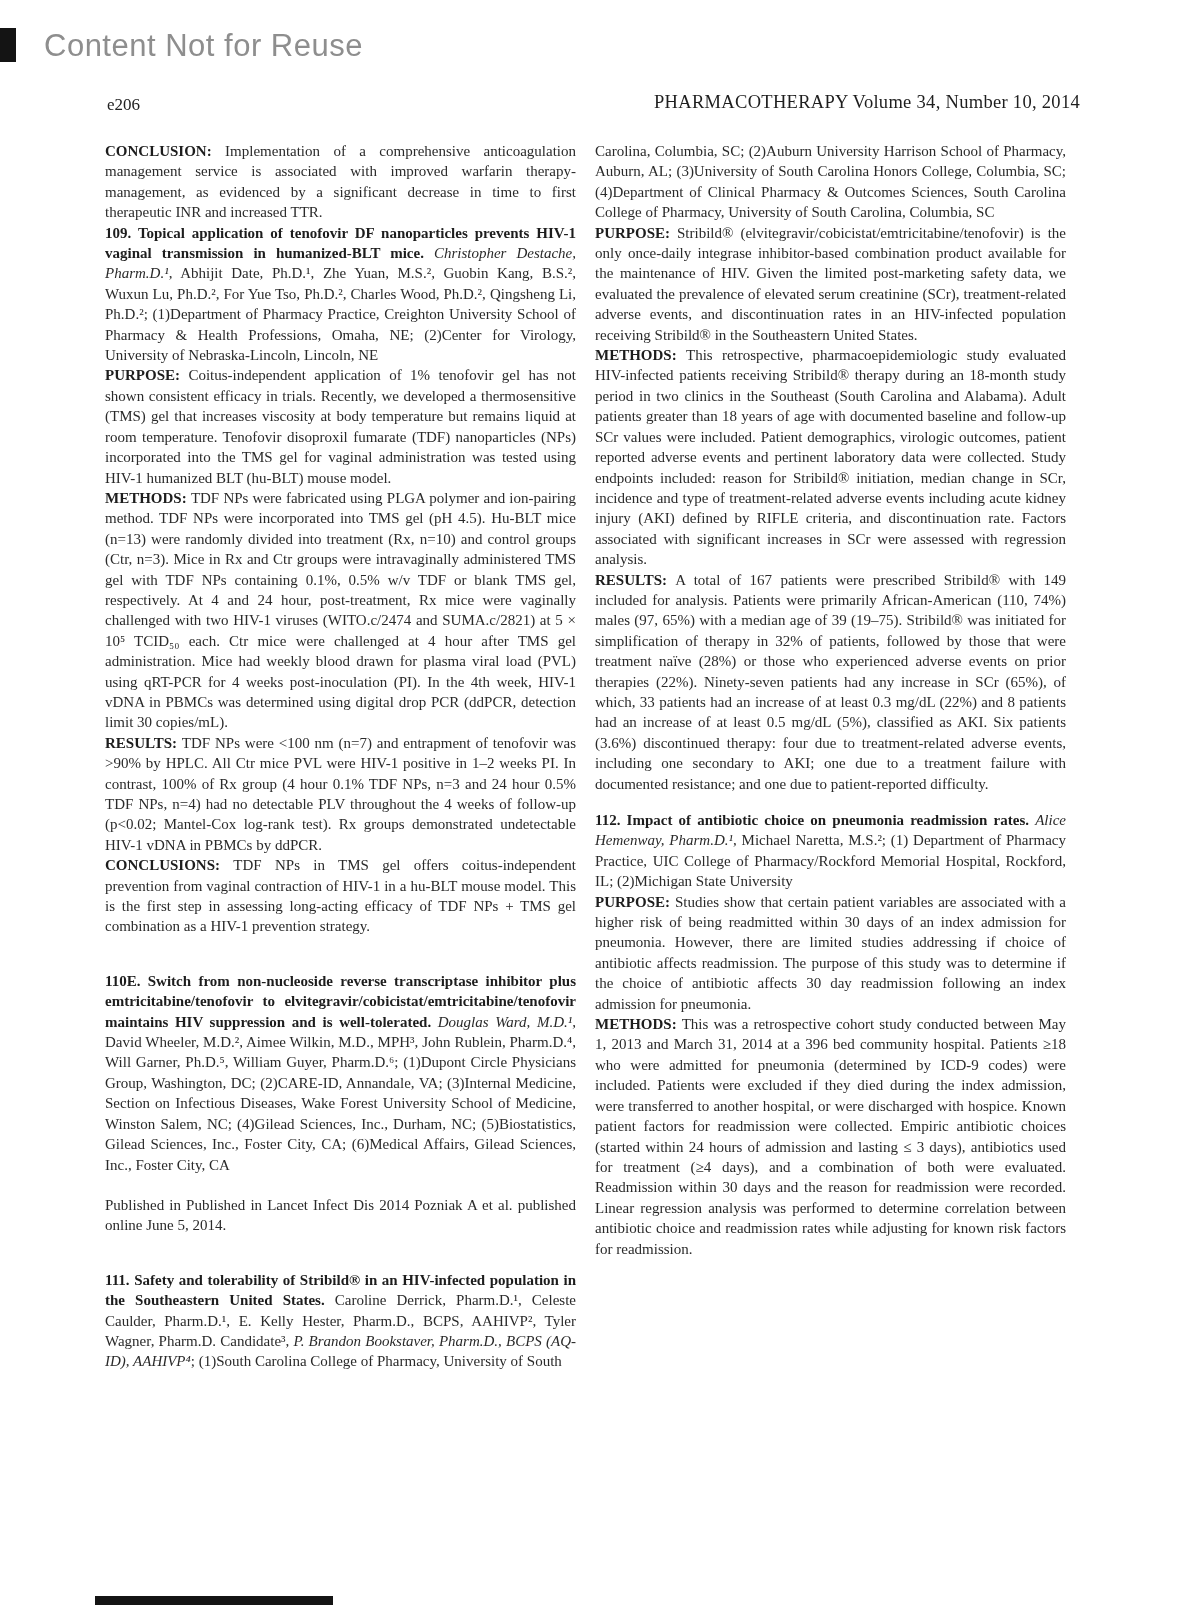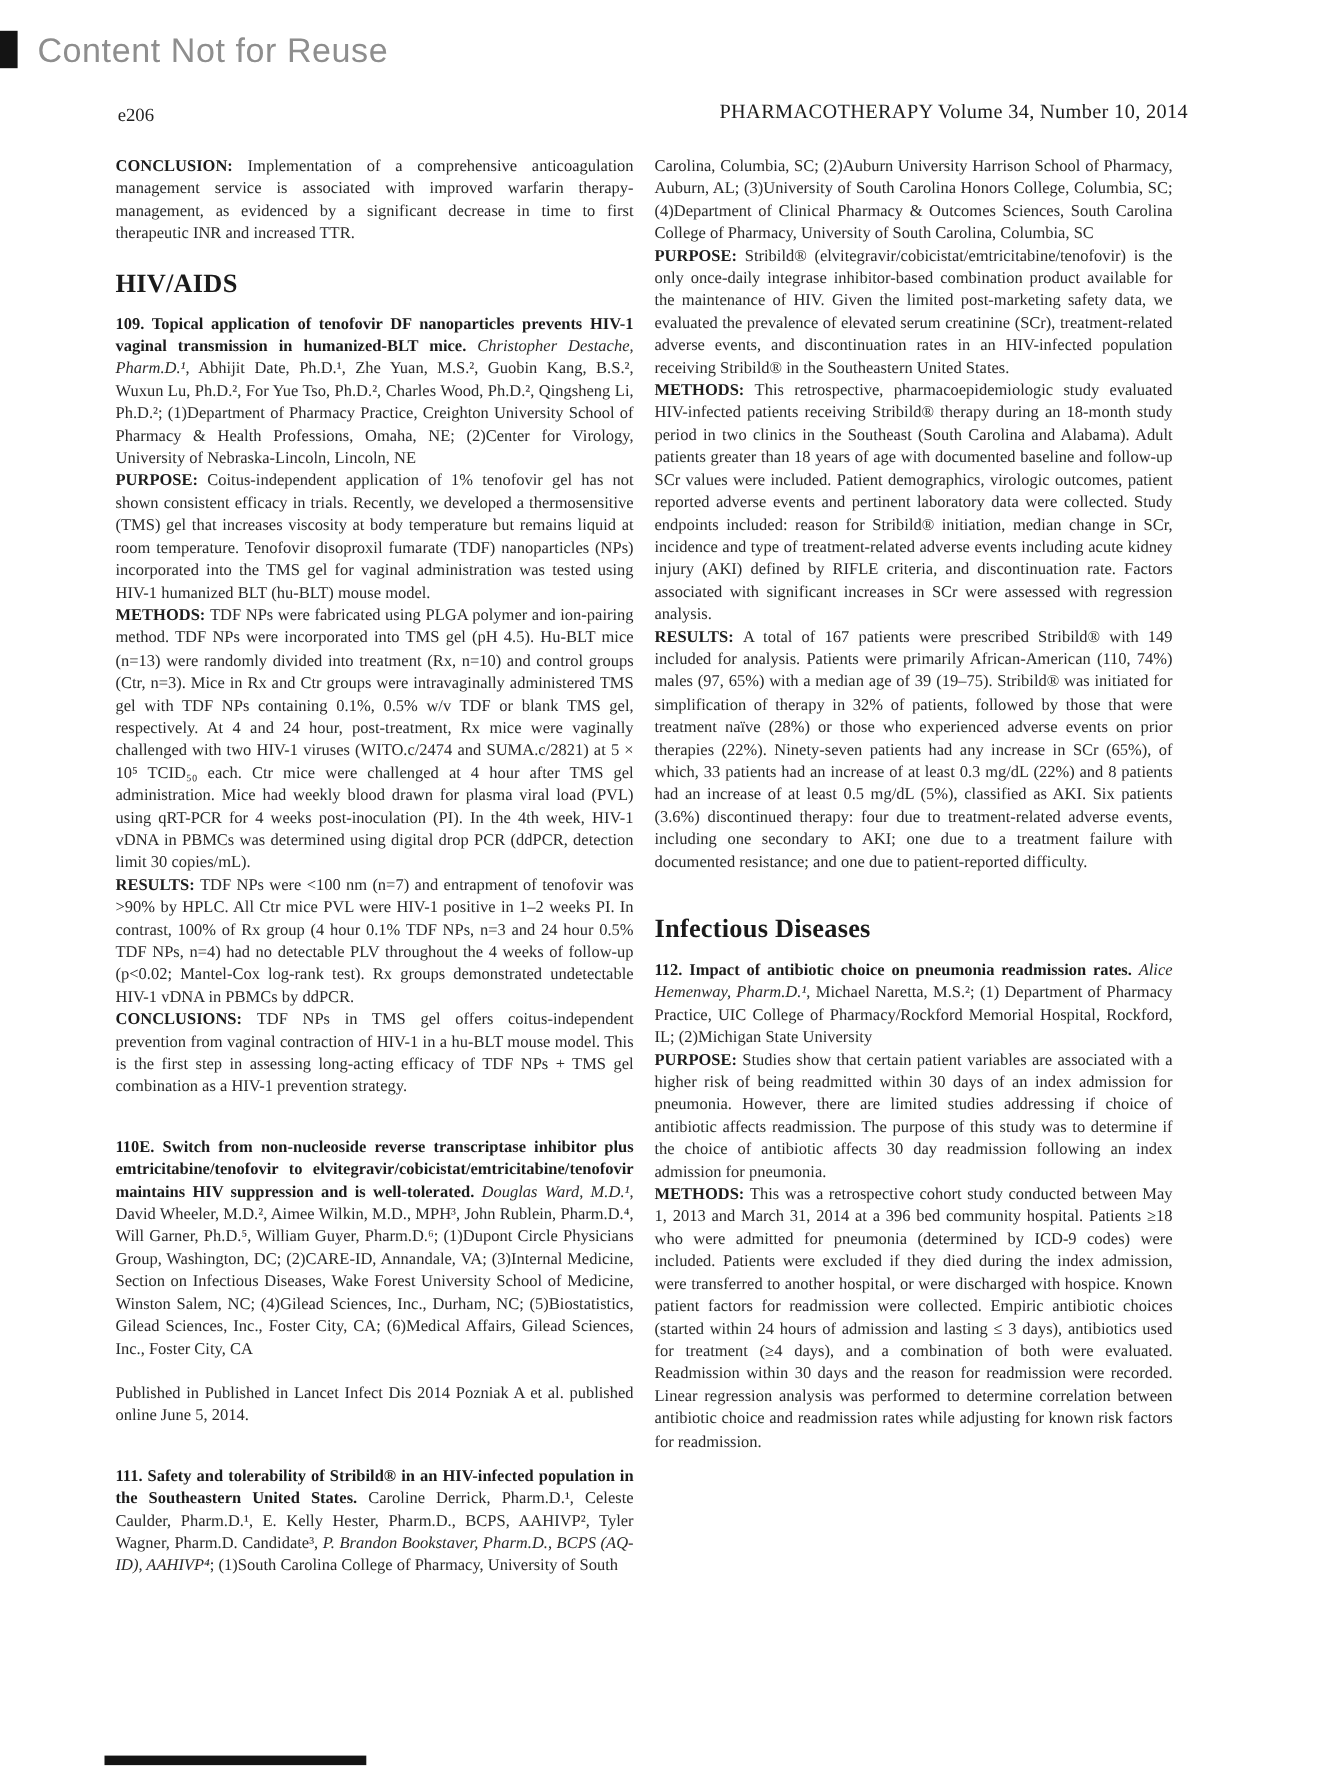--- a/index.html
+++ b/index.html
@@ -1,18 +1,18 @@
 <!DOCTYPE html>
 <html><head>
 <meta charset="utf-8">
 <style>
   html,body{margin:0;padding:0;background:#ffffff;}
   .page{position:relative;width:1200px;height:1605px;background:#ffffff;
         font-family:"Liberation Serif",serif;color:#262626;overflow:hidden;}
-  .watermark{position:absolute;top:28px;left:34px;font-family:"Liberation Sans",sans-serif;
+  .watermark{position:absolute;top:28px;left:44px;font-family:"Liberation Sans",sans-serif;
              font-size:31px;color:#8e8e8e;letter-spacing:0.5px;}
   .scan-mark-top{position:absolute;top:28px;left:0;width:16px;height:34px;background:#141414;}
   .scan-mark-bottom{position:absolute;bottom:0;left:95px;width:238px;height:9px;background:#141414;}
   .header{position:absolute;top:92px;left:105px;width:975px;height:30px;}
   .page-number{position:absolute;left:2px;top:3px;font-size:17px;color:#222;font-family:Liberation Serif, serif;}
   .journal-title{text-align:right;font-size:18.5px;color:#1e1e1e;letter-spacing:0.3px;}
   .columns{position:absolute;top:141px;left:105px;width:975px;display:flex;gap:19px;}
   .col{width:471px;}
   .para{margin:0;font-size:15px;line-height:20.4px;text-align:justify;color:#2a2a2a;}
   .seg-b{font-weight:bold;color:#1d1d1d;}
@@ -30,40 +30,38 @@
   <div class="watermark">Content Not for Reuse</div>
 
   <div class="header">
     <span class="page-number">e206</span>
     <div class="journal-title">PHARMACOTHERAPY Volume 34, Number 10, 2014</div>
   </div>
 
   <div class="columns">
     <div class="col">
         <p class="para"><span class="seg-b">CONCLUSION: </span><span class="seg-n">Implementation of a comprehensive anticoagulation management service is associated with improved warfarin therapy-management, as evidenced by a significant decrease in time to first therapeutic INR and increased TTR.</span></p>
-        <h2 class="section-heading">HIV/AIDS</h2>
         <p class="para"><span class="seg-b">109. Topical application of tenofovir DF nanoparticles prevents HIV-1 vaginal transmission in humanized-BLT mice. </span><span class="seg-i">Christopher Destache, Pharm.D.¹</span><span class="seg-n">, Abhijit Date, Ph.D.¹, Zhe Yuan, M.S.², Guobin Kang, B.S.², Wuxun Lu, Ph.D.², For Yue Tso, Ph.D.², Charles Wood, Ph.D.², Qingsheng Li, Ph.D.²; (1)Department of Pharmacy Practice, Creighton University School of Pharmacy &amp; Health Professions, Omaha, NE; (2)Center for Virology, University of Nebraska-Lincoln, Lincoln, NE</span></p>
         <p class="para"><span class="seg-b">PURPOSE: </span><span class="seg-n">Coitus-independent application of 1% tenofovir gel has not shown consistent efficacy in trials. Recently, we developed a thermosensitive (TMS) gel that increases viscosity at body temperature but remains liquid at room temperature. Tenofovir disoproxil fumarate (TDF) nanoparticles (NPs) incorporated into the TMS gel for vaginal administration was tested using HIV-1 humanized BLT (hu-BLT) mouse model.</span></p>
         <p class="para"><span class="seg-b">METHODS: </span><span class="seg-n">TDF NPs were fabricated using PLGA polymer and ion-pairing method. TDF NPs were incorporated into TMS gel (pH 4.5). Hu-BLT mice (n=13) were randomly divided into treatment (Rx, n=10) and control groups (Ctr, n=3). Mice in Rx and Ctr groups were intravaginally administered TMS gel with TDF NPs containing 0.1%, 0.5% w/v TDF or blank TMS gel, respectively. At 4 and 24 hour, post-treatment, Rx mice were vaginally challenged with two HIV-1 viruses (WITO.c/2474 and SUMA.c/2821) at 5 × 10⁵ TCID₅₀ each. Ctr mice were challenged at 4 hour after TMS gel administration. Mice had weekly blood drawn for plasma viral load (PVL) using qRT-PCR for 4 weeks post-inoculation (PI). In the 4th week, HIV-1 vDNA in PBMCs was determined using digital drop PCR (ddPCR, detection limit 30 copies/mL).</span></p>
         <p class="para"><span class="seg-b">RESULTS: </span><span class="seg-n">TDF NPs were &lt;100 nm (n=7) and entrapment of tenofovir was &gt;90% by HPLC. All Ctr mice PVL were HIV-1 positive in 1–2 weeks PI. In contrast, 100% of Rx group (4 hour 0.1% TDF NPs, n=3 and 24 hour 0.5% TDF NPs, n=4) had no detectable PLV throughout the 4 weeks of follow-up (p&lt;0.02; Mantel-Cox log-rank test). Rx groups demonstrated undetectable HIV-1 vDNA in PBMCs by ddPCR.</span></p>
         <p class="para"><span class="seg-b">CONCLUSIONS: </span><span class="seg-n">TDF NPs in TMS gel offers coitus-independent prevention from vaginal contraction of HIV-1 in a hu-BLT mouse model. This is the first step in assessing long-acting efficacy of TDF NPs + TMS gel combination as a HIV-1 prevention strategy.</span></p>
         <div class="gap" style="height: 34px;"></div>
         <p class="para"><span class="seg-b">110E. Switch from non-nucleoside reverse transcriptase inhibitor plus emtricitabine/tenofovir to elvitegravir/cobicistat/emtricitabine/tenofovir maintains HIV suppression and is well-tolerated. </span><span class="seg-i">Douglas Ward, M.D.¹</span><span class="seg-n">, David Wheeler, M.D.², Aimee Wilkin, M.D., MPH³, John Rublein, Pharm.D.⁴, Will Garner, Ph.D.⁵, William Guyer, Pharm.D.⁶; (1)Dupont Circle Physicians Group, Washington, DC; (2)CARE-ID, Annandale, VA; (3)Internal Medicine, Section on Infectious Diseases, Wake Forest University School of Medicine, Winston Salem, NC; (4)Gilead Sciences, Inc., Durham, NC; (5)Biostatistics, Gilead Sciences, Inc., Foster City, CA; (6)Medical Affairs, Gilead Sciences, Inc., Foster City, CA</span></p>
         <div class="gap" style="height: 20px;"></div>
         <p class="para"><span class="seg-n">Published in Published in Lancet Infect Dis 2014 Pozniak A et al. published online June 5, 2014.</span></p>
         <div class="gap" style="height: 34px;"></div>
         <p class="para"><span class="seg-b">111. Safety and tolerability of Stribild® in an HIV-infected population in the Southeastern United States. </span><span class="seg-n">Caroline Derrick, Pharm.D.¹, Celeste Caulder, Pharm.D.¹, E. Kelly Hester, Pharm.D., BCPS, AAHIVP², Tyler Wagner, Pharm.D. Candidate³, </span><span class="seg-i">P. Brandon Bookstaver, Pharm.D., BCPS (AQ-ID), AAHIVP⁴</span><span class="seg-n">; (1)South Carolina College of Pharmacy, University of South</span></p>
       </div>
     <div class="col">
         <p class="para"><span class="seg-n">Carolina, Columbia, SC; (2)Auburn University Harrison School of Pharmacy, Auburn, AL; (3)University of South Carolina Honors College, Columbia, SC; (4)Department of Clinical Pharmacy &amp; Outcomes Sciences, South Carolina College of Pharmacy, University of South Carolina, Columbia, SC</span></p>
         <p class="para"><span class="seg-b">PURPOSE: </span><span class="seg-n">Stribild® (elvitegravir/cobicistat/emtricitabine/tenofovir) is the only once-daily integrase inhibitor-based combination product available for the maintenance of HIV. Given the limited post-marketing safety data, we evaluated the prevalence of elevated serum creatinine (SCr), treatment-related adverse events, and discontinuation rates in an HIV-infected population receiving Stribild® in the Southeastern United States.</span></p>
         <p class="para"><span class="seg-b">METHODS: </span><span class="seg-n">This retrospective, pharmacoepidemiologic study evaluated HIV-infected patients receiving Stribild® therapy during an 18-month study period in two clinics in the Southeast (South Carolina and Alabama). Adult patients greater than 18 years of age with documented baseline and follow-up SCr values were included. Patient demographics, virologic outcomes, patient reported adverse events and pertinent laboratory data were collected. Study endpoints included: reason for Stribild® initiation, median change in SCr, incidence and type of treatment-related adverse events including acute kidney injury (AKI) defined by RIFLE criteria, and discontinuation rate. Factors associated with significant increases in SCr were assessed with regression analysis.</span></p>
         <p class="para"><span class="seg-b">RESULTS: </span><span class="seg-n">A total of 167 patients were prescribed Stribild® with 149 included for analysis. Patients were primarily African-American (110, 74%) males (97, 65%) with a median age of 39 (19–75). Stribild® was initiated for simplification of therapy in 32% of patients, followed by those that were treatment naïve (28%) or those who experienced adverse events on prior therapies (22%). Ninety-seven patients had any increase in SCr (65%), of which, 33 patients had an increase of at least 0.3 mg/dL (22%) and 8 patients had an increase of at least 0.5 mg/dL (5%), classified as AKI. Six patients (3.6%) discontinued therapy: four due to treatment-related adverse events, including one secondary to AKI; one due to a treatment failure with documented resistance; and one due to patient-reported difficulty.</span></p>
         <div class="gap" style="height: 16px;"></div>
-        <h2 class="section-heading">Infectious Diseases</h2>
         <p class="para"><span class="seg-b">112. Impact of antibiotic choice on pneumonia readmission rates. </span><span class="seg-i">Alice Hemenway, Pharm.D.¹</span><span class="seg-n">, Michael Naretta, M.S.²; (1) Department of Pharmacy Practice, UIC College of Pharmacy/Rockford Memorial Hospital, Rockford, IL; (2)Michigan State University</span></p>
         <p class="para"><span class="seg-b">PURPOSE: </span><span class="seg-n">Studies show that certain patient variables are associated with a higher risk of being readmitted within 30 days of an index admission for pneumonia. However, there are limited studies addressing if choice of antibiotic affects readmission. The purpose of this study was to determine if the choice of antibiotic affects 30 day readmission following an index admission for pneumonia.</span></p>
         <p class="para"><span class="seg-b">METHODS: </span><span class="seg-n">This was a retrospective cohort study conducted between May 1, 2013 and March 31, 2014 at a 396 bed community hospital. Patients ≥18 who were admitted for pneumonia (determined by ICD-9 codes) were included. Patients were excluded if they died during the index admission, were transferred to another hospital, or were discharged with hospice. Known patient factors for readmission were collected. Empiric antibiotic choices (started within 24 hours of admission and lasting ≤ 3 days), antibiotics used for treatment (≥4 days), and a combination of both were evaluated. Readmission within 30 days and the reason for readmission were recorded. Linear regression analysis was performed to determine correlation between antibiotic choice and readmission rates while adjusting for known risk factors for readmission.</span></p>
       </div>
   </div>
 
   <div class="scan-mark-bottom"></div>
 </div>
 
 </body></html>

